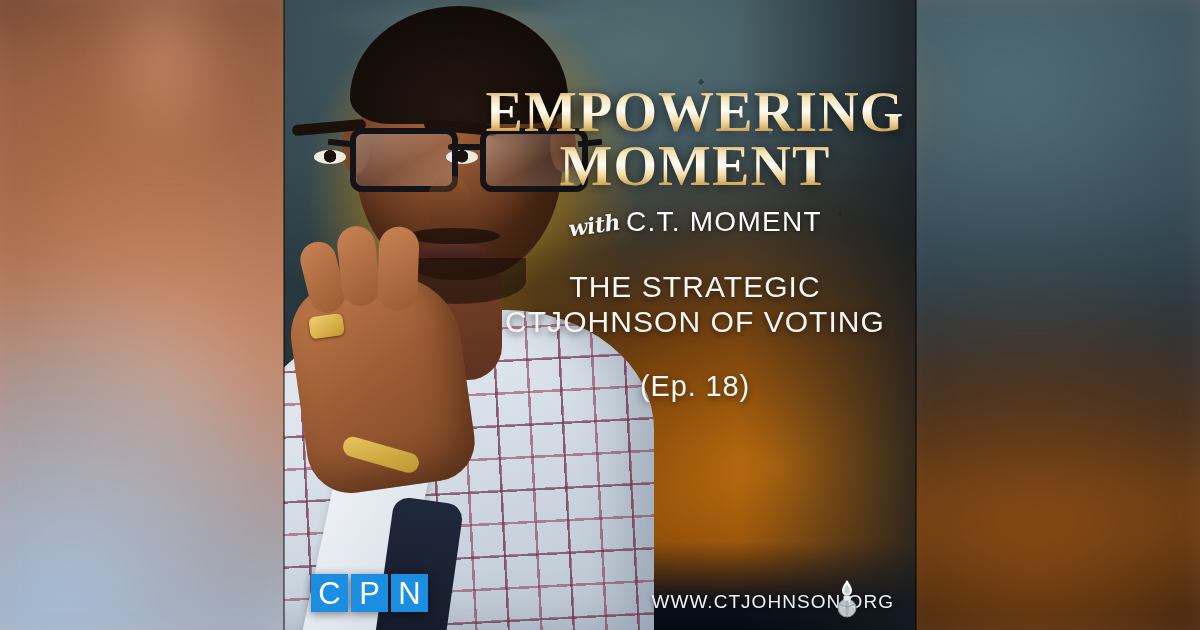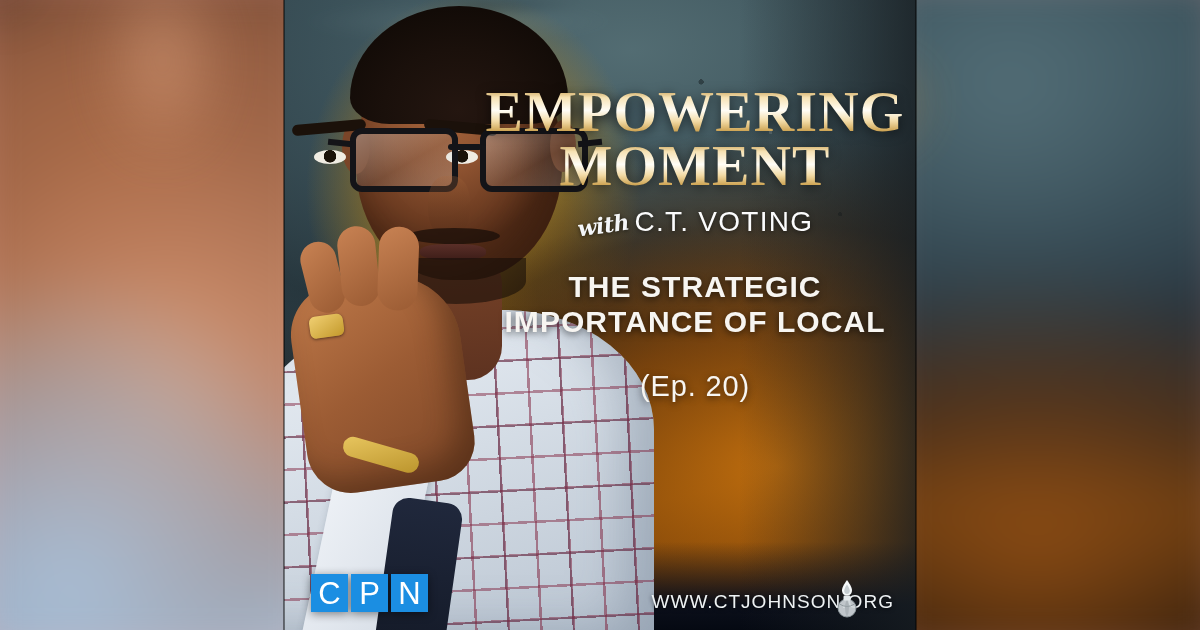--- a/index.html
+++ b/index.html
@@ -180,21 +180,21 @@
   .with-row{position:absolute;top:206px;left:0;width:442px;
     display:flex;align-items:center;justify-content:center;gap:6px;}
   .with-word{font-family:"DejaVu Serif", serif;font-style:italic;font-weight:700;
     font-size:22px;color:#f4f6f8;transform:rotate(-8deg) translateY(3px);
     letter-spacing:-.02em;text-shadow:0 1px 4px rgba(0,0,0,.6);}
   .host-name{font-family:"Liberation Sans", sans-serif;font-weight:300;
     font-size:28px;letter-spacing:.045em;color:#fbfcfd;
     text-shadow:0 1px 5px rgba(0,0,0,.55);}
 
   #episode-title{position:absolute;top:270px;left:-4px;width:450px;text-align:center;
-    font-family:"Liberation Sans", sans-serif;font-weight:700;
+    font-family:"Liberation Sans", sans-serif;font-weight:400;
     font-size:30px;line-height:1.16;letter-spacing:.035em;color:#f7f5f1;
     text-shadow:0 2px 7px rgba(0,0,0,.6);}
   #episode-number{position:absolute;top:370px;left:-4px;width:450px;text-align:center;
     font-family:"Liberation Sans", sans-serif;font-weight:300;
     font-size:29px;letter-spacing:.03em;color:#f7f5f1;
     text-shadow:0 2px 7px rgba(0,0,0,.6);}
 
   
   #cpn-logo{position:absolute;left:27px;bottom:18px;display:flex;gap:3px;
     filter:drop-shadow(0 2px 5px rgba(0,0,0,.45));}
@@ -276,29 +276,29 @@
     </div>
     <div class="portrait-blend"></div>
 
     <div id="textblock">
 
       <div class="show-title" id="title-line1">EMPOWERING</div>
       <div class="show-title" id="title-line2">MOMENT</div>
 
       <div class="with-row">
         <span class="with-word">with</span>
-        <span class="host-name">C.T. VOTING</span>
+        <span class="host-name">C.T. MOMENT</span>
       </div>
 
       <div id="episode-title">
         <div>THE STRATEGIC</div>
-        <div>IMPORTANCE OF LOCAL</div>
-      </div>
-
-      <div id="episode-number">(Ep. 20)</div>
+        <div>CTJOHNSON OF VOTING</div>
+      </div>
+
+      <div id="episode-number">(Ep. 18)</div>
     </div>
 
     <div id="cpn-logo">
       <div class="cpn-tile">C</div>
       <div class="cpn-tile">P</div>
       <div class="cpn-tile">N</div>
     </div>
 
     <div id="website-row">
       <span class="url-text">WWW.CTJOHNSON.ORG</span>

